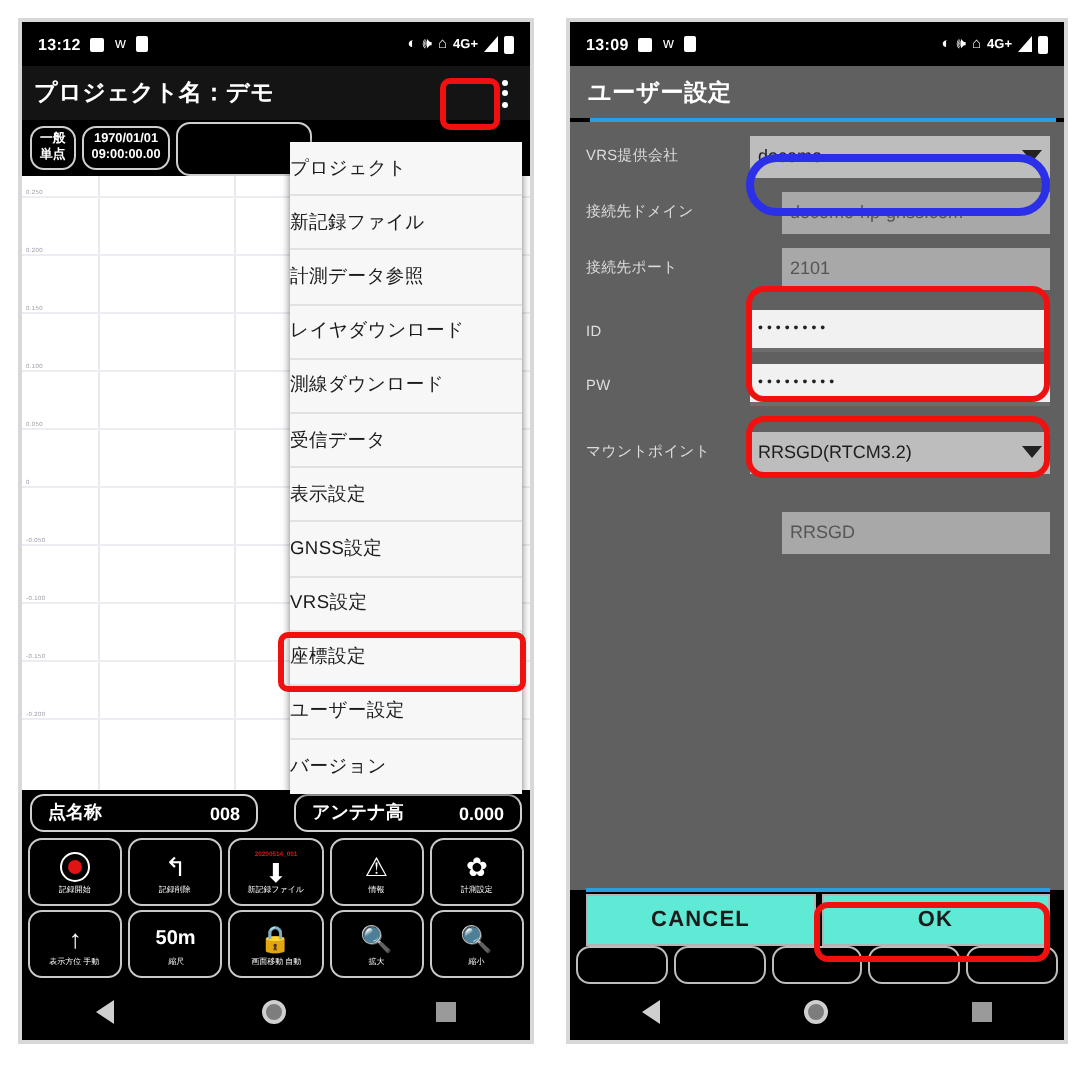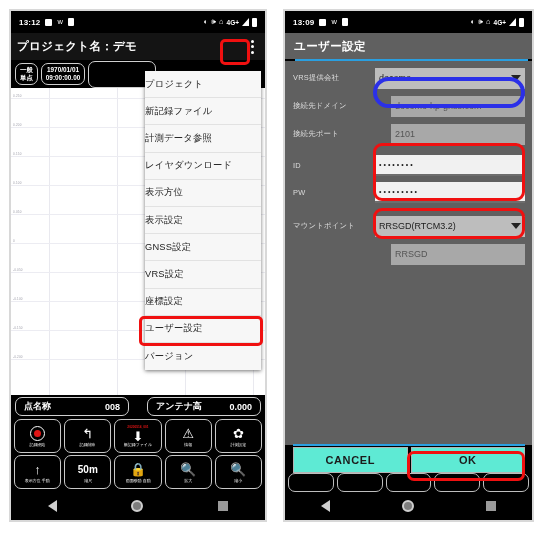--- a/index.html
+++ b/index.html
@@ -233,21 +233,22 @@
         <span class="nav-home"></span>
         <span class="nav-rec"></span>
       </div>
     </div>
 
     <div class="menu">
       <div class="menu-item">プロジェクト</div>
       <div class="menu-item">新記録ファイル</div>
       <div class="menu-item">計測データ参照</div>
       <div class="menu-item">レイヤダウンロード</div>
-      <div class="menu-item">表示方位</div>
+      <div class="menu-item">測線ダウンロード</div>
+      <div class="menu-item">受信データ</div>
       <div class="menu-item">表示設定</div>
       <div class="menu-item">GNSS設定</div>
       <div class="menu-item">VRS設定</div>
       <div class="menu-item">座標設定</div>
       <div class="menu-item">ユーザー設定</div>
       <div class="menu-item">バージョン</div>
     </div>
 
     <div class="hl-red" style="left:209px;top:28px;width:30px;height:26px;z-index:40"></div>
     <div class="hl-red" style="left:128px;top:305px;width:124px;height:30px;z-index:40"></div>
@@ -308,21 +309,21 @@
       </div>
 
       <div class="frow" style="top:154px">
         <span class="flabel">マウントポイント</span>
         <span class="fctl spin">
           <span>RRSGD(RTCM3.2)</span>
           <span class="caret"></span>
         </span>
       </div>
 
-      <div class="frow" style="top:182px">
+      <div class="frow" style="top:194px">
         <span class="flabel"></span>
         <span class="fctl ro">RRSGD</span>
       </div>
     </div>
 
     <div class="dlg-actions">
       <span class="accent"></span>
       <div class="abtn">CANCEL</div>
       <div class="abtn">OK</div>
     </div>

